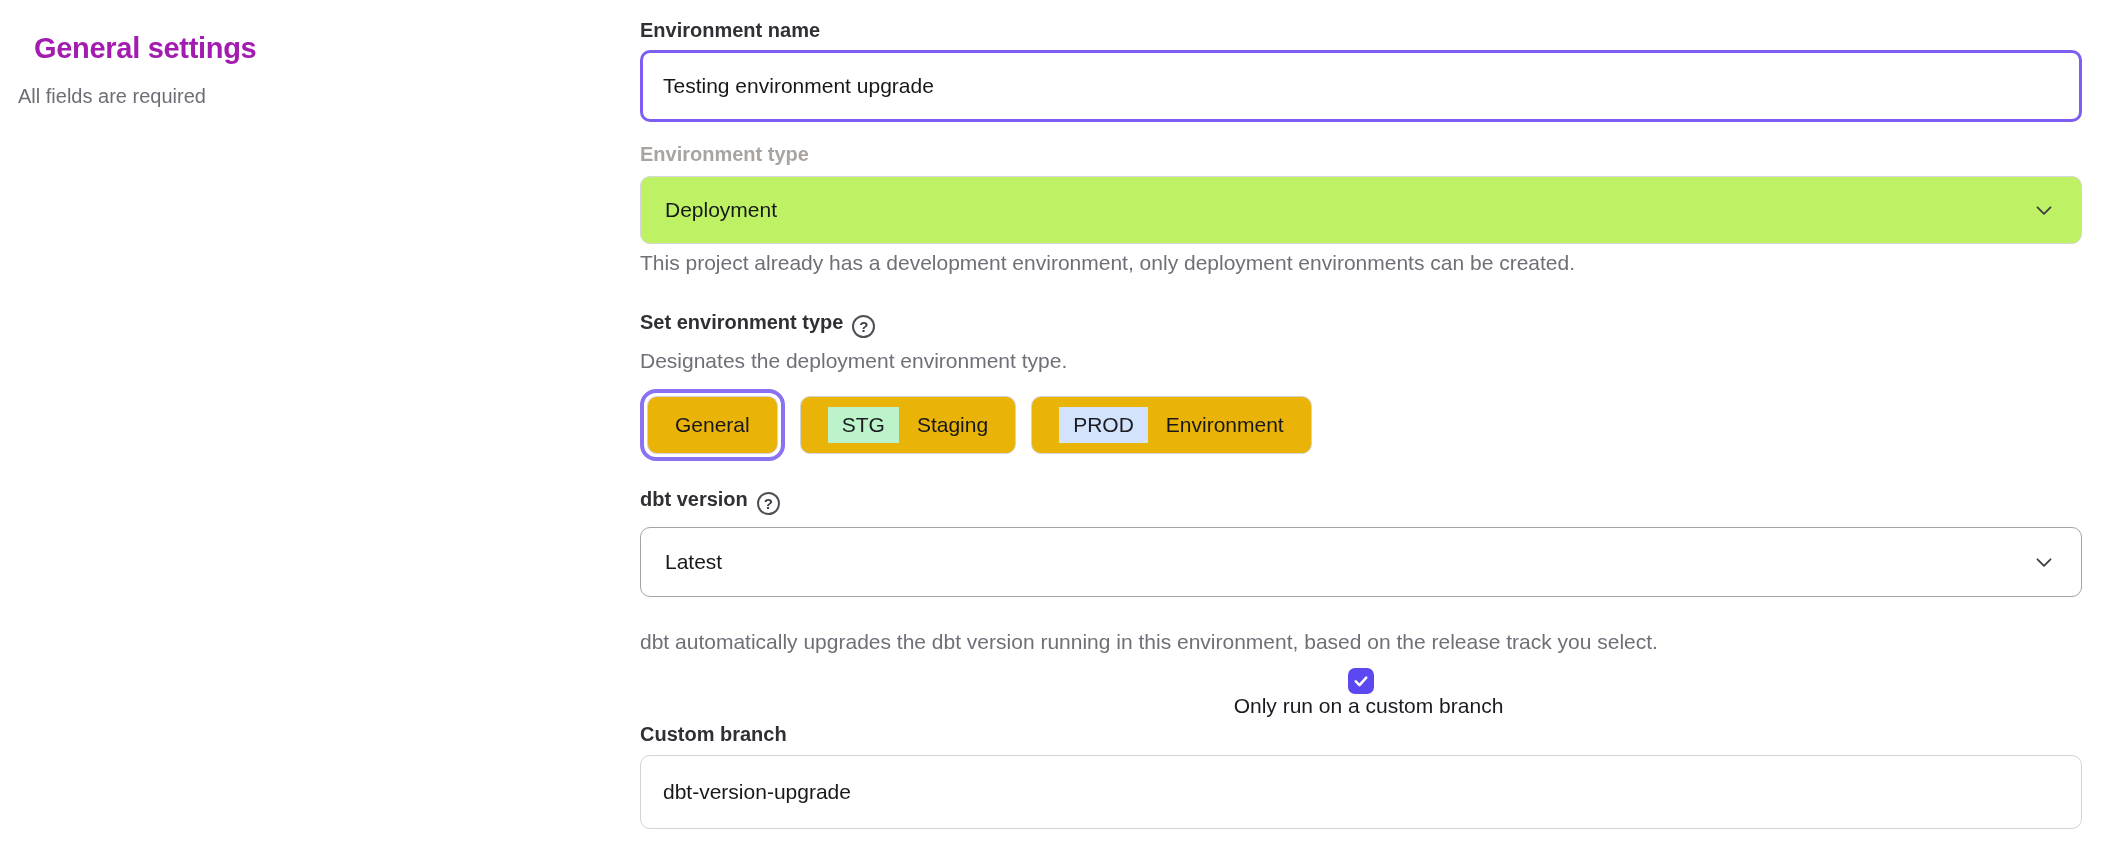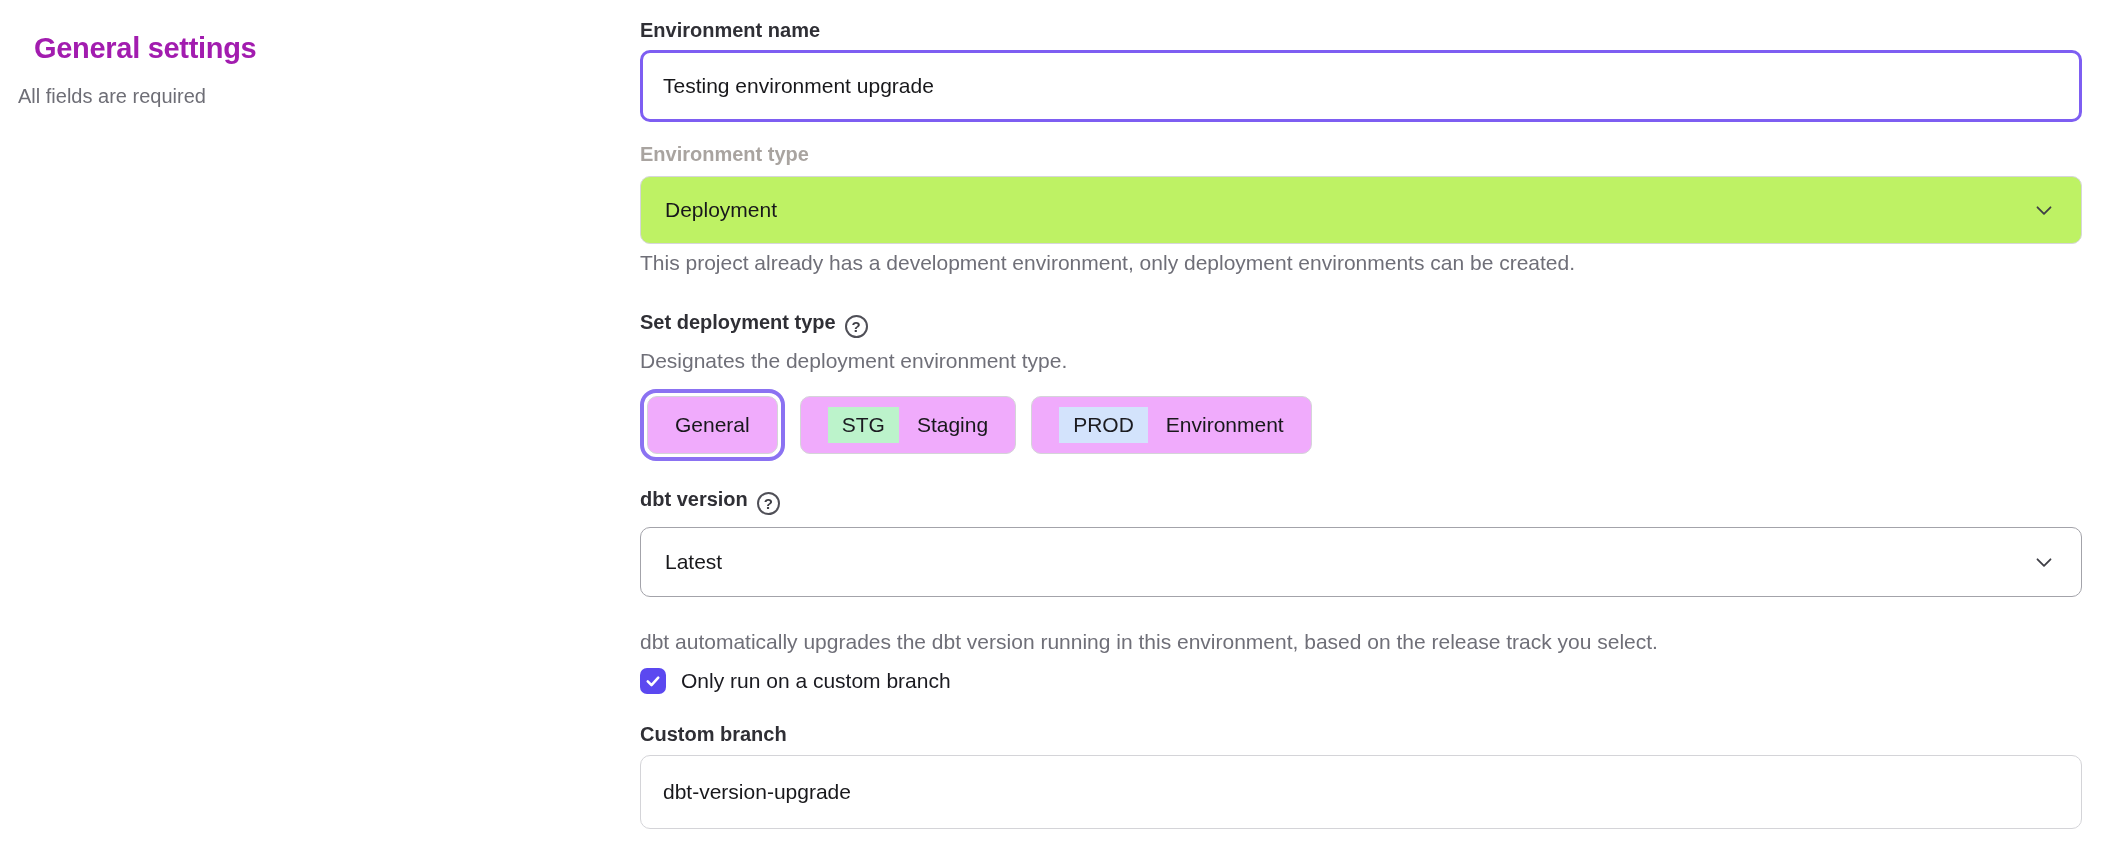--- a/index.html
+++ b/index.html
@@ -63,34 +63,34 @@
 
   
   .seg-row { display: flex; align-items: center; gap: 15px; height: 76px; }
   .seg-ring {
     border: 4px solid var(--focus-ring, #8b72f2);
     border-radius: 16px; padding: 3px; background: #ffffff;
   }
   .seg-btn {
     display: flex; align-items: center; gap: 18px;
     height: 58px; padding: 0 27px;
-    background: #f0abfc; border: 1px solid #d4d4d8; border-radius: 10px;
+    background: #eab308; border: 1px solid #d4d4d8; border-radius: 10px;
     font-size: 21px; color: #18181b;
     font-family: "Liberation Sans", sans-serif;
     cursor: pointer;
   }
   .seg-badge {
     display: inline-block; padding: 6px 14px; border-radius: 0;
     font-size: 21px; color: #1b1b20;
   }
   .badge-stg { background: var(--staging-badge-bg, #bcf3cb); }
   .badge-prod { background: var(--production-badge-bg, #d3e3fc); }
 
   
-  .checkbox-row { display: flex; align-items: center; }
+  .checkbox-row { display: flex; align-items: center; flex-direction: column; }
   .checkbox {
     width: 26px; height: 26px; border-radius: 7px;
     background: var(--checkbox-fill, #5b48f0);
     display: flex; align-items: center; justify-content: center;
     cursor: pointer; flex: 0 0 auto;
   }
   .checkbox-label { margin-left: 15px; font-size: 21px; color: #1a1a20; }
 
   
   .r-env-name-label { top: 18px; }
@@ -125,21 +125,21 @@
   <div class="abs r-env-type-label field-label disabled">Environment type</div>
   <div class="abs r-env-type-select select-box disabled">
     <span>Deployment</span>
     <svg class="chevron" width="26" height="26" viewBox="0 0 24 24">
       <path d="M6 9.5l6 6 6-6" fill="none" stroke="#3f3f46" stroke-width="1.7" stroke-linecap="round" stroke-linejoin="round"></path>
     </svg>
   </div>
   <div class="abs r-env-type-helper helper-text">This project already has a development environment, only deployment environments can be created.</div>
 
   <div class="abs r-deploy-label field-label">
-    <span>Set deployment type</span><span class="help-icon">?</span>
+    <span>Set environment type</span><span class="help-icon">?</span>
   </div>
   <div class="abs r-deploy-desc helper-text">Designates the deployment environment type.</div>
 
   <div class="abs r-deploy-buttons seg-row">
     <div class="seg-ring">
       <button class="seg-btn">
         <span>General</span>
       </button>
     </div>
     <button class="seg-btn">

